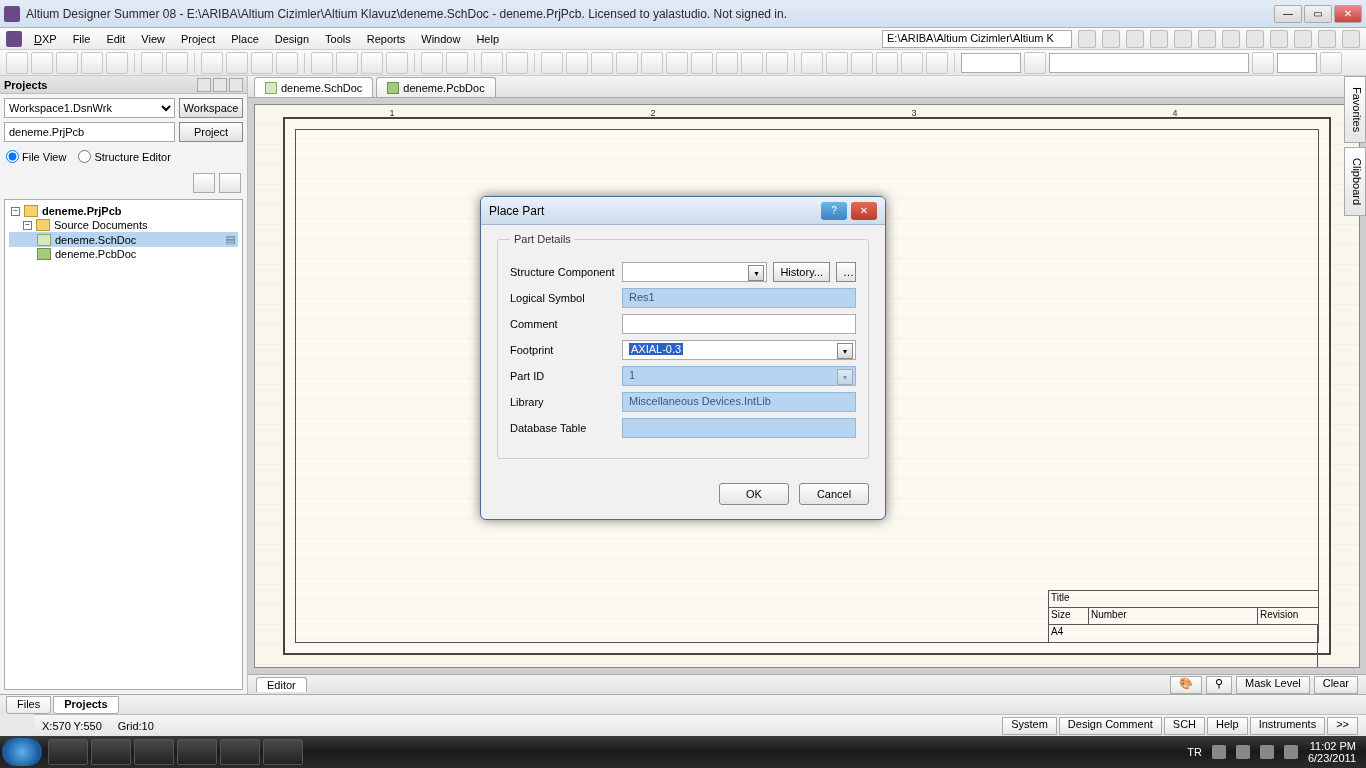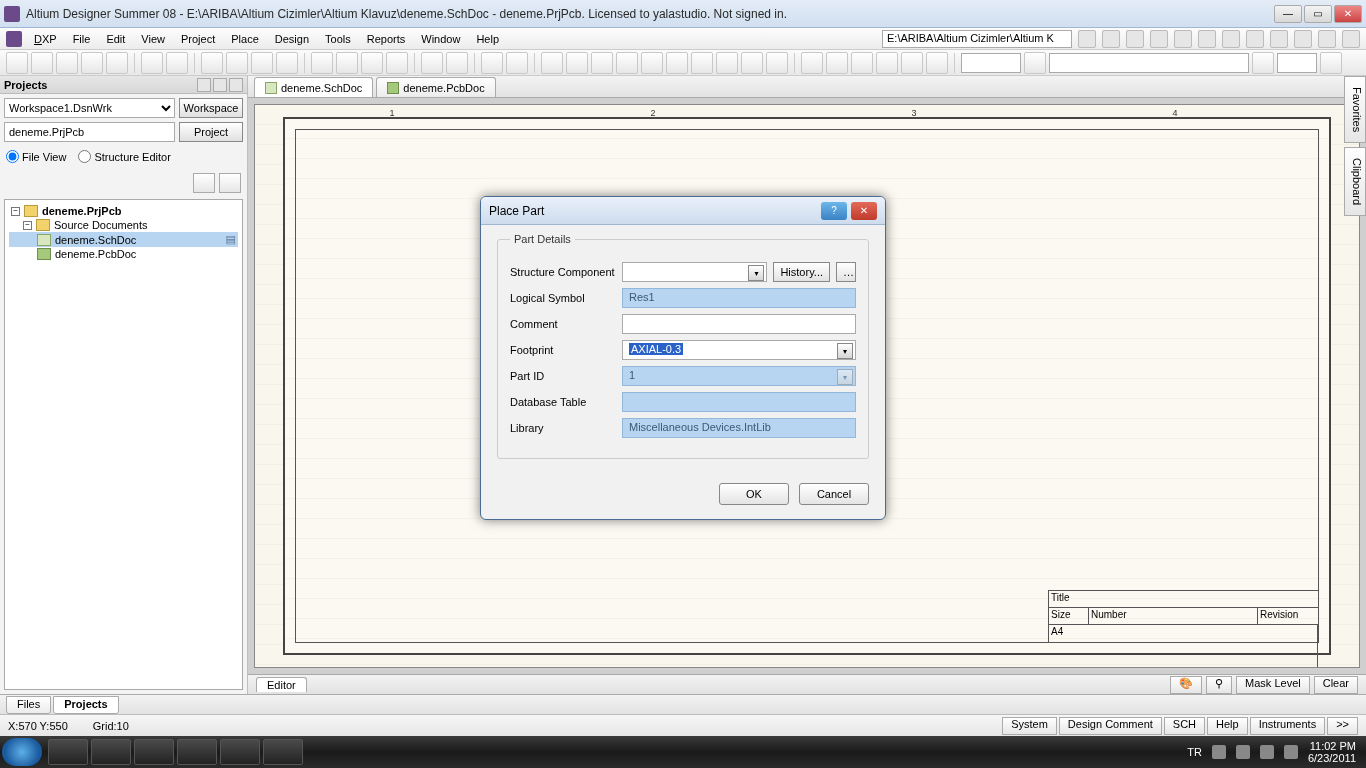--- a/index.html
+++ b/index.html
@@ -75,21 +75,21 @@
 .editor-tab { height:20px; background:linear-gradient(#f3f3f3,#e2e2e2); display:flex; align-items:center; padding:0 8px; border-top:1px solid #aaa; }
 .editor-tab-label { background:#fff; border:1px solid #aaa; border-bottom:none; padding:1px 10px; border-radius:3px 3px 0 0; }
 .editor-right { margin-left:auto; display:flex; gap:4px; }
 .erbtn { height:18px; padding:0 8px; border:1px solid #aaa; background:linear-gradient(#fff,#e6e6e6); }
 
 
 .files-tabs { height:20px; background:linear-gradient(#f3f3f3,#e2e2e2); display:flex; align-items:flex-end; padding:0 6px; border-top:1px solid #aaa; }
 .ftab { height:18px; padding:1px 10px; border:1px solid #aaa; background:linear-gradient(#fff,#ececec); border-top-left-radius:0; border-top-right-radius:0; border-bottom-left-radius:3px; border-bottom-right-radius:3px; margin-right:2px; }
 .ftab.sel { background:#fff; font-weight:bold; }
 
-.statusbar { height:22px; background:linear-gradient(#f6f6f6,#e6e6e6); border-top:1px solid #bbb; display:flex; align-items:center; padding:0 8px; gap:25px; font-size:11px; }
+.statusbar { height:22px; background:linear-gradient(#f6f6f6,#e6e6e6); border-top:1px solid #bbb; display:flex; align-items:center; padding:0 8px; gap:16px; font-size:11px;margin-left:34px; }
 .statusbar .sb-right { margin-left:auto; display:flex; gap:2px;padding-left:28px; }
 .sbtn { height:18px; padding:0 8px; border:1px solid #aaa; background:linear-gradient(#fff,#e6e6e6); }
 
 
 .right-rail { position:absolute; right:0; top:76px; width:22px; display:flex; flex-direction:column; gap:4px; }
 .rail-tab { writing-mode: vertical-rl; background:linear-gradient(#fefefe,#e6e6e6); border:1px solid #aaa; padding:10px 2px; font-size:11px; }
 
 
 .taskbar { position:absolute; left:0; right:0; bottom:0; height:32px; background: linear-gradient(#3a3a3a 0%, #1a1a1a 50%, #2b2b2b 100%); display:flex; align-items:center; padding:4px 2px; }
 .start-btn { width:40px; height:28px; background:radial-gradient(circle at 50% 50%, #5db0e8 0%, #1a5a9e 70%); border-radius:14px; margin-right:6px; }
@@ -382,26 +382,26 @@
           </div>
         </div>
         <div class="frow">
           <label>Part ID</label>
           <div class="bluefield combo">
             <span>1</span>
             <div class="arrow" style="opacity:.5">▾</div>
           </div>
         </div>
         <div class="frow">
+          <label>Library</label>
+          <div class="bluefield">Miscellaneous Devices.IntLib</div>
+        </div>
+        <div class="frow">
           <label>Database Table</label>
           <div class="bluefield"></div>
-        </div>
-        <div class="frow">
-          <label>Library</label>
-          <div class="bluefield">Miscellaneous Devices.IntLib</div>
         </div>
       </div>
     </div>
     <div class="dialog-buttons">
       <button class="dlg-btn">OK</button>
       <button class="dlg-btn">Cancel</button>
     </div>
   </div>
 </div>
 

